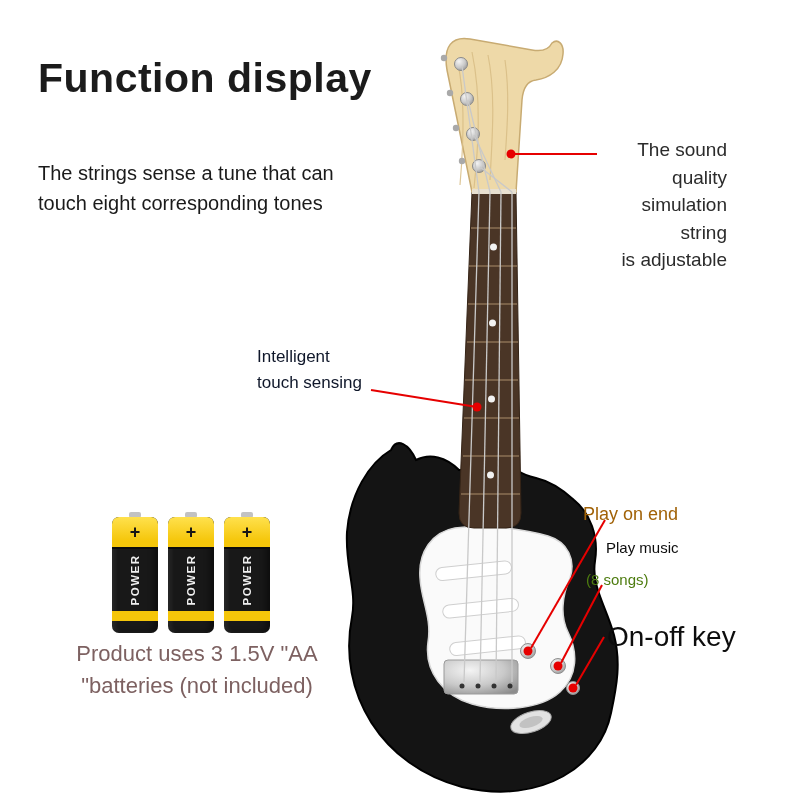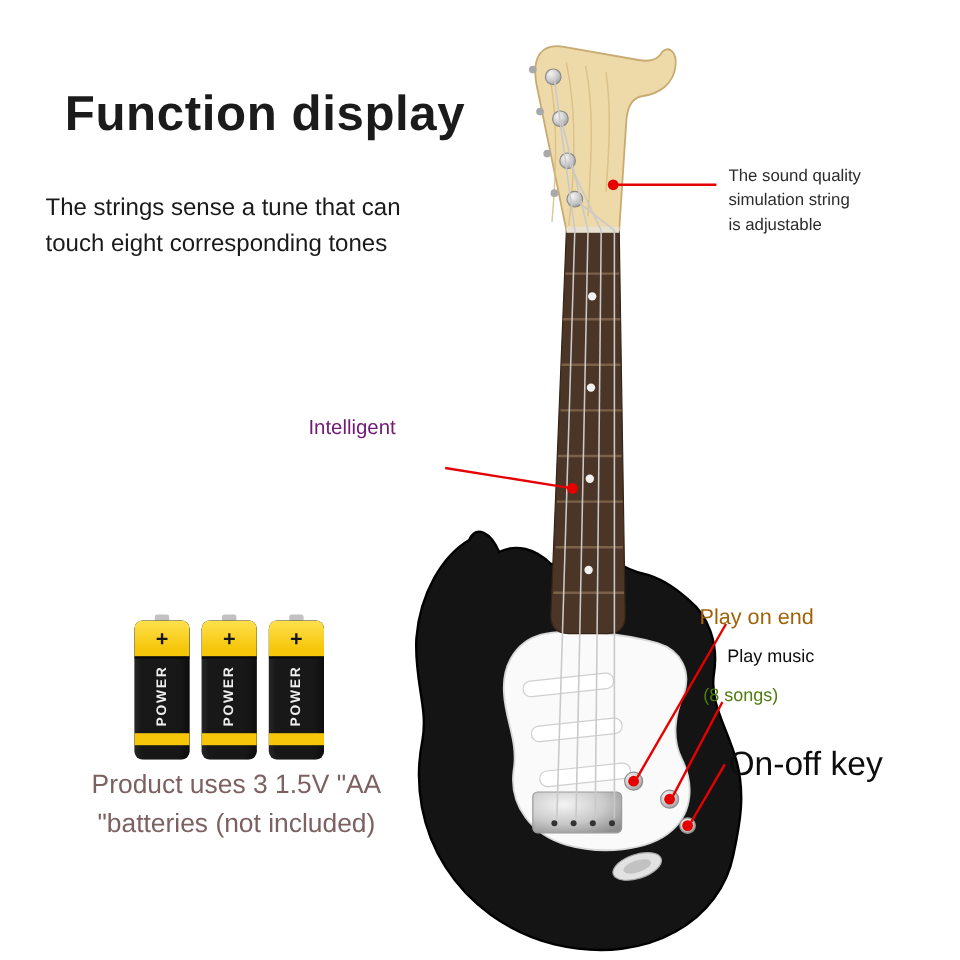--- a/index.html
+++ b/index.html
@@ -1,34 +1,34 @@
 <!DOCTYPE html>
 <html><head>
 <meta charset="utf-8">
 <style>
   html,body{margin:0;padding:0;background:#fff;}
   .stage{
     position:relative;width:800px;height:800px;background:#fff;
     font-family:"Liberation Sans", sans-serif;overflow:hidden;
   }
   .title{
-    position:absolute;left:38px;top:55px;margin:16px;
+    position:absolute;left:38px;top:55px;margin:0;
     font-size:41px;font-weight:600;color:#1b1b1b;letter-spacing:0.5px;
   }
   .tagline{
     position:absolute;left:110px;top:131px;
     font-size:15px;font-weight:700;color:#8c8c8c;letter-spacing:7px;
   }
   .desc{
     position:absolute;left:38px;top:158px;width:335px;margin:0;
     font-size:20px;line-height:1.5;color:#1a1a1a;
   }
   .co{position:absolute;color:#2b2b2b;}
-  .co-tuner{left:607px;top:136px;font-size:14px;line-height:1.45;width:120px;}
-  .co-touch{left:257px;top:344px;font-size:17px;line-height:1.55;color:#701a75;}
+  .co-tuner{left:607px;top:136px;font-size:19px;line-height:1.45;width:120px;text-align:right;}
+  .co-touch{left:257px;top:344px;font-size:17px;line-height:1.55;color:#0f172a;}
   .co-play-end{left:583px;top:504px;font-size:18px;color:#a16207;}
   .co-play-music1{left:606px;top:539px;font-size:15px;color:#0d0d0d;}
   .co-play-music2{left:586px;top:571px;font-size:15px;color:#4d7c0f;}
   .co-onoff{left:607px;top:621px;font-size:28px;color:#0d0d0d;}
   .note{
     position:absolute;left:36px;top:638px;width:322px;text-align:center;
     font-size:22px;line-height:1.45;color:#7d6161;
   }
   .guitar{position:absolute;left:0;top:0;}
   
@@ -192,20 +192,21 @@
   <p class="desc">The strings sense a tune that can touch eight corresponding tones</p>
 
   <div class="co co-tuner">
     <div>The sound quality</div>
     <div>simulation string</div>
     <div>is adjustable</div>
   </div>
 
   <div class="co co-touch">
     <div>Intelligent</div>
+    <div>touch sensing</div>
   </div>
 
   <div class="co co-play-end">Play on end</div>
   <div class="co co-play-music1">Play music</div>
   <div class="co co-play-music2">(8 songs)</div>
   <div class="co co-onoff">On-off key</div>
 
   <div class="batteries">
     <div class="battery b1">
       <div class="bat-nub"></div>

